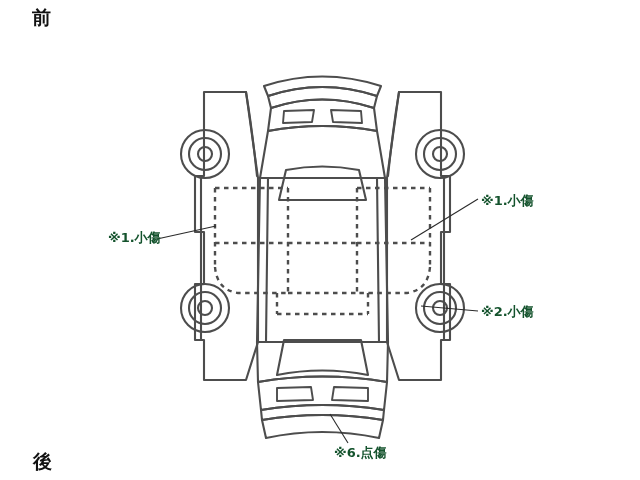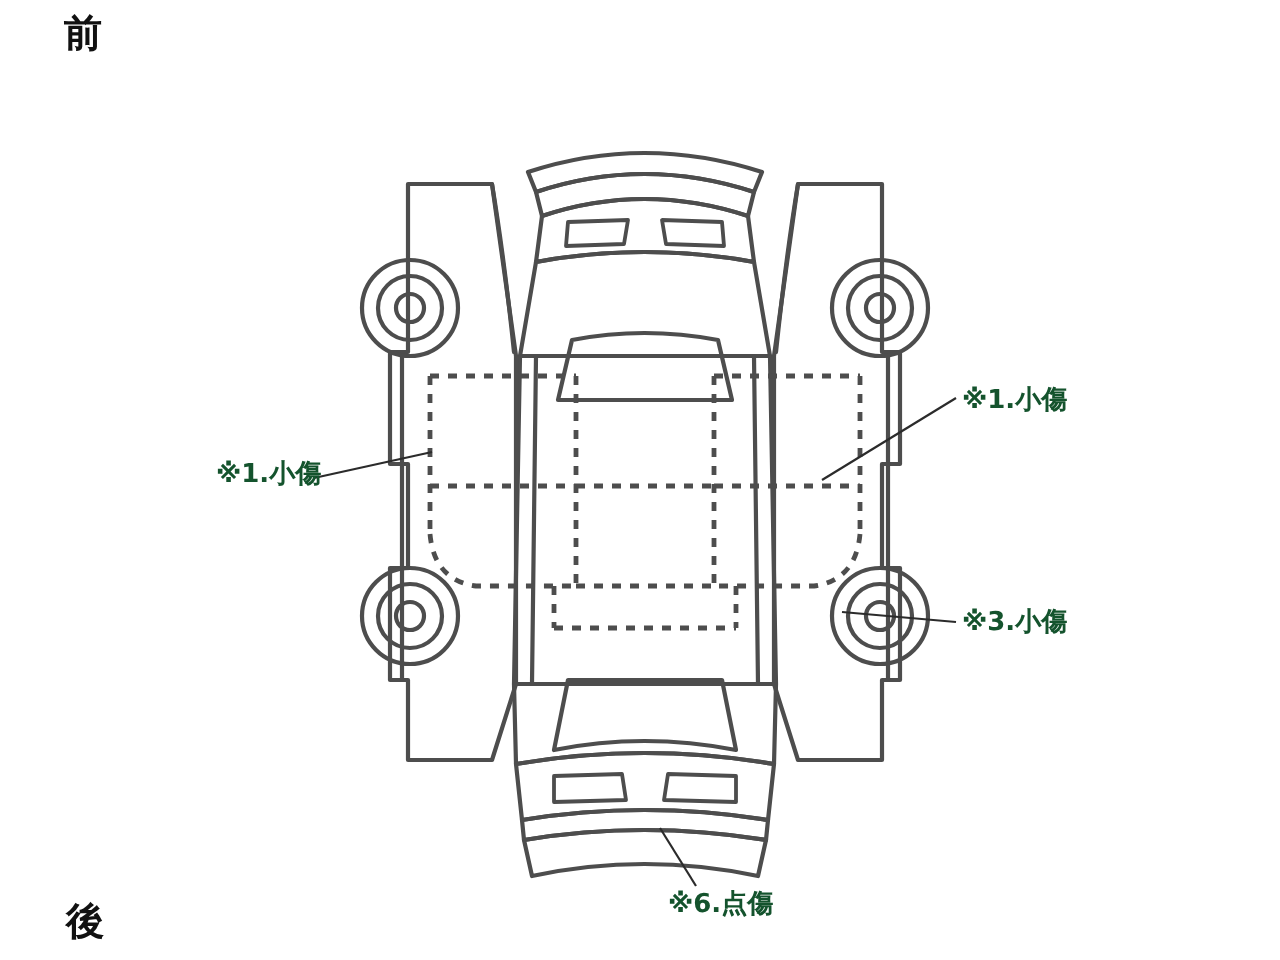--- a/index.html
+++ b/index.html
@@ -221,19 +221,19 @@
       <path class="leader" d="M 157,239 L 216,226"></path>
     </g>
   </svg>
 
   <div class="corner-label" id="label-front">前</div>
 
   <div class="corner-label" id="label-rear">後</div>
 
   <div class="annot" id="annot-1">※1.小傷</div>
 
-  <div class="annot" id="annot-2">※3.小傷</div>
+  <div class="annot" id="annot-2">※2.小傷</div>
 
   <div class="annot" id="annot-3">※6.点傷</div>
 
   <div class="annot" id="annot-4">※1.小傷</div>
 
 </div>
 
 </body></html>

